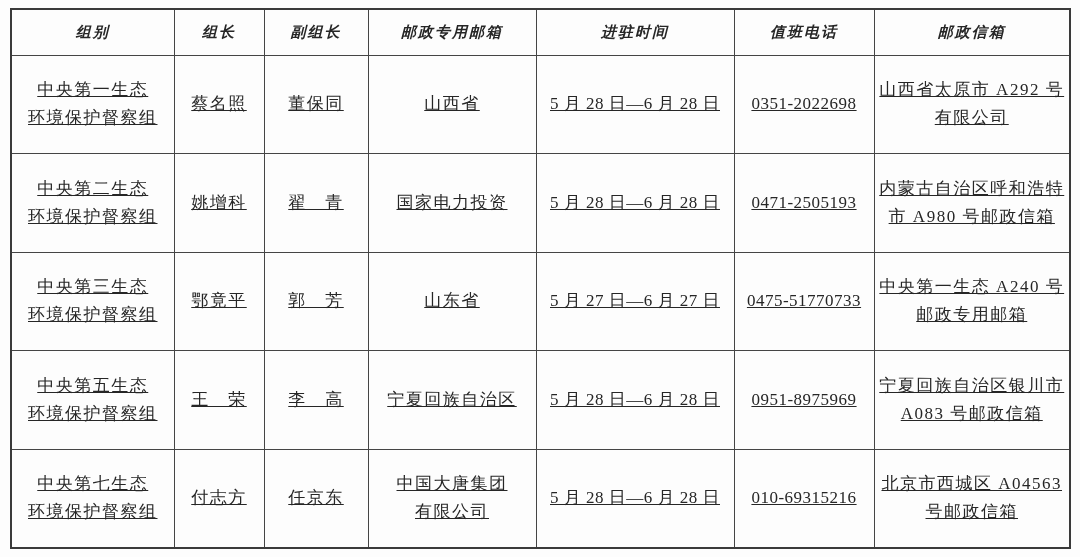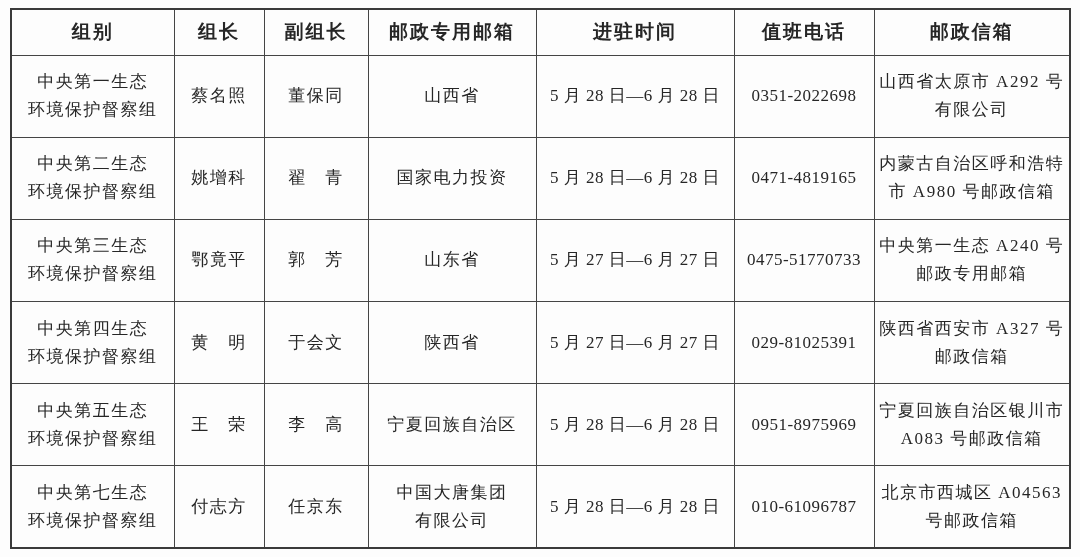--- a/index.html
+++ b/index.html
@@ -22,25 +22,26 @@
     border: 2px solid #3a3a3a;
   }
   th, td {
     border: 1.5px solid #454545;
     text-align: center;
     vertical-align: middle;
     white-space: pre-line;
     padding: 2px 4px;
   }
   thead tr { height: 46px; }
-  tbody tr { height: 62px; }
+  tbody tr { height: 62px; text-decoration: underline; }
   th {
-    font-size: 19px;
+    font-size: 15px;
     font-weight: bold;
     letter-spacing: 2px;
+    font-style: italic;
   }
   td {
     font-size: 17px;
     letter-spacing: 1.5px;
     line-height: 1.65;
   }
   td.num { letter-spacing: 0.5px; }
 </style>
 </head>
 <body>
@@ -79,64 +80,53 @@
         <td>山西省太原市 A292 号
 有限公司</td>
       </tr>
       <tr>
         <td>中央第二生态
 环境保护督察组</td>
         <td>姚增科</td>
         <td>翟　青</td>
         <td>国家电力投资</td>
         <td class="num">5 月 28 日—6 月 28 日</td>
-        <td class="num">0471-4819165</td>
+        <td class="num">0471-2505193</td>
         <td>内蒙古自治区呼和浩特
 市 A980 号邮政信箱</td>
       </tr>
       <tr>
         <td>中央第三生态
 环境保护督察组</td>
         <td>鄂竟平</td>
         <td>郭　芳</td>
         <td>山东省</td>
         <td class="num">5 月 27 日—6 月 27 日</td>
         <td class="num">0475-51770733</td>
         <td>中央第一生态 A240 号
 邮政专用邮箱</td>
-      </tr>
-      <tr>
-        <td>中央第四生态
-环境保护督察组</td>
-        <td>黄　明</td>
-        <td>于会文</td>
-        <td>陕西省</td>
-        <td class="num">5 月 27 日—6 月 27 日</td>
-        <td class="num">029-81025391</td>
-        <td>陕西省西安市 A327 号
-邮政信箱</td>
       </tr>
       <tr>
         <td>中央第五生态
 环境保护督察组</td>
         <td>王　荣</td>
         <td>李　高</td>
         <td>宁夏回族自治区</td>
         <td class="num">5 月 28 日—6 月 28 日</td>
         <td class="num">0951-8975969</td>
         <td>宁夏回族自治区银川市
 A083 号邮政信箱</td>
       </tr>
       <tr>
         <td>中央第七生态
 环境保护督察组</td>
         <td>付志方</td>
         <td>任京东</td>
         <td>中国大唐集团
 有限公司</td>
         <td class="num">5 月 28 日—6 月 28 日</td>
-        <td class="num">010-61096787</td>
+        <td class="num">010-69315216</td>
         <td>北京市西城区 A04563
 号邮政信箱</td>
       </tr>
     </tbody>
   </table>
 </div>
 
 </body></html>

